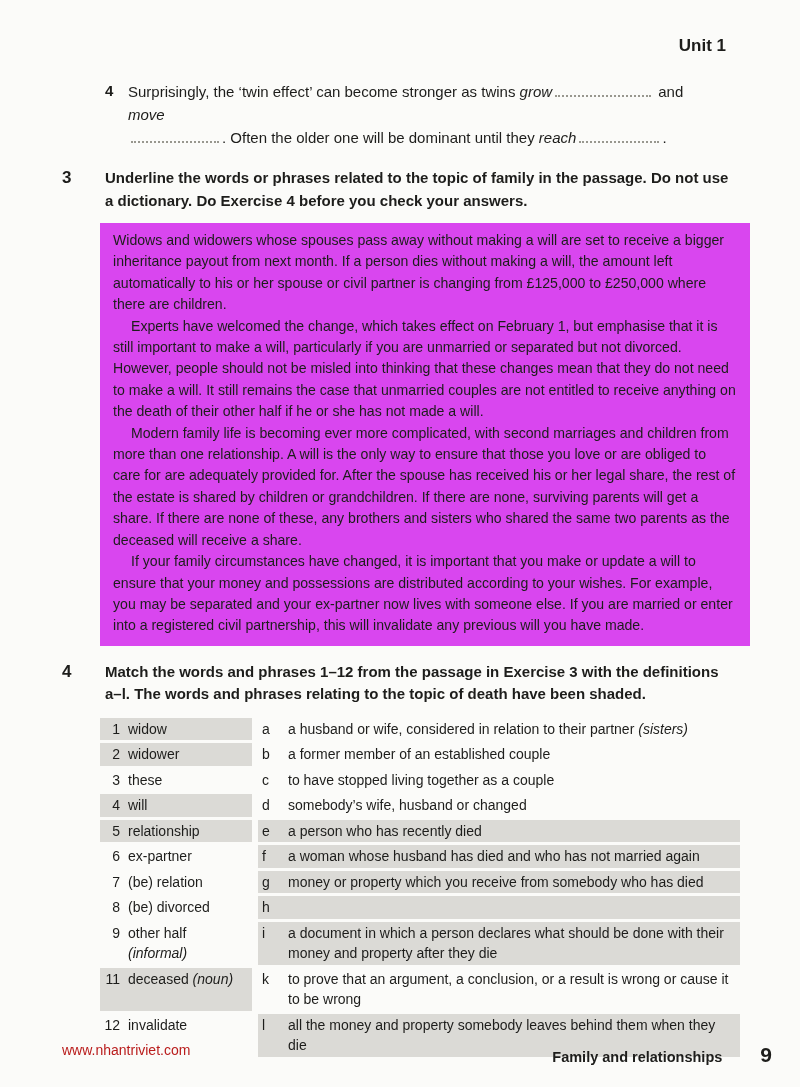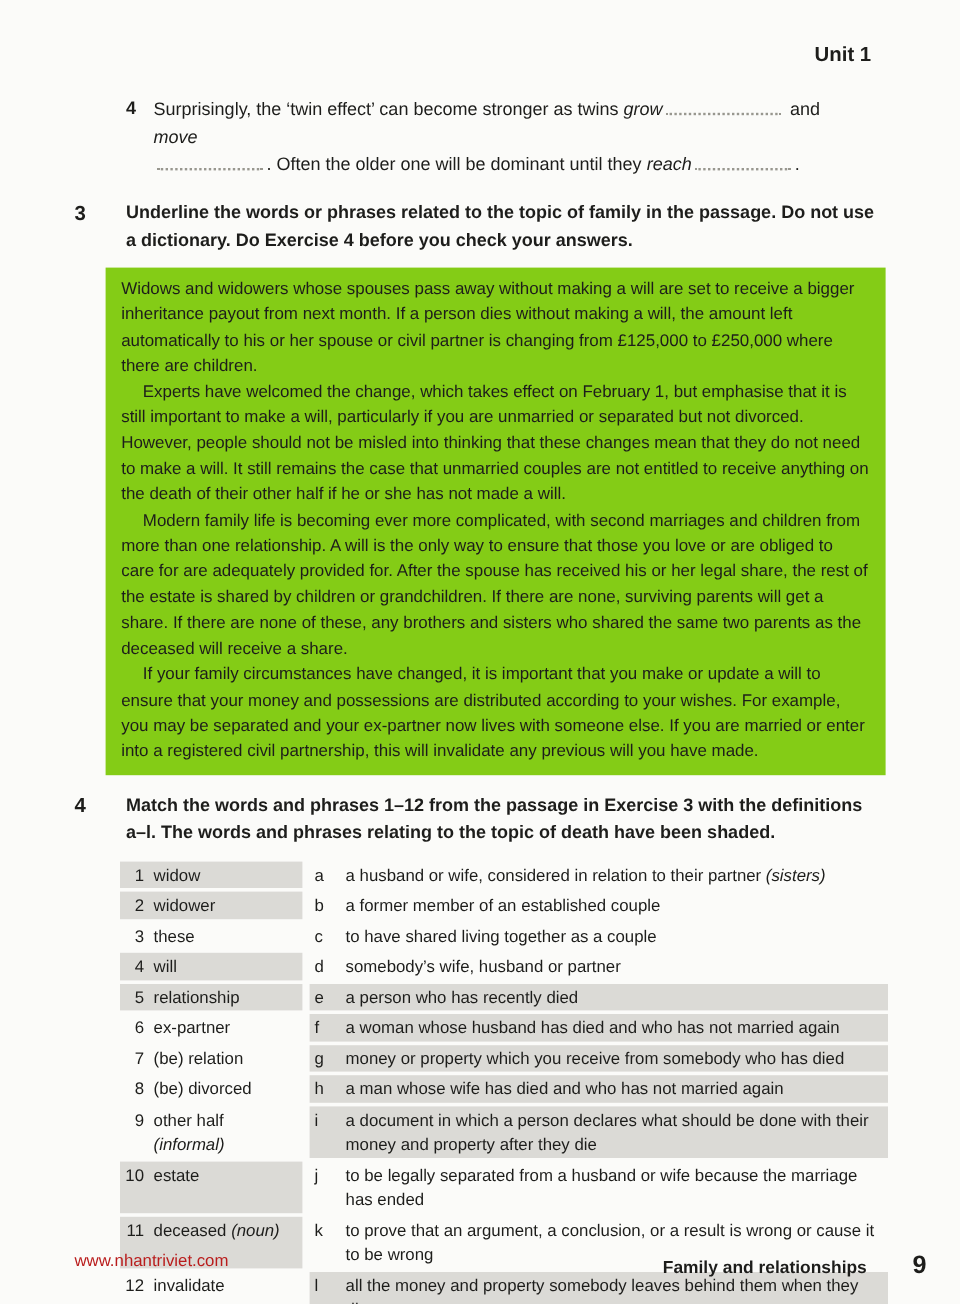--- a/index.html
+++ b/index.html
@@ -16,22 +16,22 @@
 
   .q4row{display:flex;margin-left:43px;}
   .q4num{width:23px;flex:none;font-weight:700;font-size:15px;line-height:22px;}
   .q4text{font-size:15px;line-height:23px;max-width:586px;}
 
   .exheader{display:flex;margin-top:18px;}
   .exnum{width:43px;flex:none;font-size:17px;font-weight:700;line-height:22px;}
   .exinstr{font-weight:700;font-size:15px;line-height:22.5px;max-width:633px;}
 
   .passage{
-    margin:11px 0 0 26px;width:624px;min-height:392px;
-    background:#84cc16;padding:7px 13px 9px 13px;
+    margin:11px 0 0 38px;width:624px;min-height:392px;
+    background:#d946ef;padding:7px 13px 9px 13px;
     font-size:14.1px;line-height:21.4px;
   }
   .passage p{margin:0;text-indent:18px;}
   .passage p:first-child{text-indent:0;}
 
   .ex4h{margin-top:15px;}
 
   .mlist{margin:12px 0 0 38px;width:640px;font-size:14px;}
   .mrow{display:flex;margin-bottom:3px;}
   .tcell{width:152px;flex:none;margin-right:6px;display:flex;line-height:20.5px;padding:1px 0;}
@@ -104,32 +104,32 @@
       </div>
     </div>
 
     <div class="mrow">
       <div class="tcell">
         <span class="tnum">3</span>
         <span class="tterm"><span>these</span><span class="it"></span><span class="tline2 it"></span></span>
       </div>
       <div class="dcell">
         <span class="dletter">c</span>
-        <span class="dtext"><span>to have shared living together as a couple</span><span class="it"></span></span>
+        <span class="dtext"><span>to have stopped living together as a couple</span><span class="it"></span></span>
       </div>
     </div>
 
     <div class="mrow">
       <div class="tcell shaded">
         <span class="tnum">4</span>
         <span class="tterm"><span>will</span><span class="it"></span><span class="tline2 it"></span></span>
       </div>
       <div class="dcell">
         <span class="dletter">d</span>
-        <span class="dtext"><span>somebody’s wife, husband or partner</span><span class="it"></span></span>
+        <span class="dtext"><span>somebody’s wife, husband or changed</span><span class="it"></span></span>
       </div>
     </div>
 
     <div class="mrow">
       <div class="tcell shaded">
         <span class="tnum">5</span>
         <span class="tterm"><span>relationship</span><span class="it"></span><span class="tline2 it"></span></span>
       </div>
       <div class="dcell shaded">
         <span class="dletter">e</span>
@@ -159,45 +159,34 @@
       </div>
     </div>
 
     <div class="mrow">
       <div class="tcell">
         <span class="tnum">8</span>
         <span class="tterm"><span>(be) divorced</span><span class="it"></span><span class="tline2 it"></span></span>
       </div>
       <div class="dcell shaded">
         <span class="dletter">h</span>
-        <span class="dtext"><span>a man whose wife has died and who has not married again</span><span class="it"></span></span>
       </div>
     </div>
 
     <div class="mrow">
       <div class="tcell">
         <span class="tnum">9</span>
         <span class="tterm"><span>other half</span><span class="it"></span><span class="tline2 it">(informal)</span></span>
       </div>
       <div class="dcell shaded">
         <span class="dletter">i</span>
         <span class="dtext"><span>a document in which a person declares what should be done with their money and property after they die</span><span class="it"></span></span>
       </div>
     </div>
 
-    <div class="mrow">
-      <div class="tcell shaded">
-        <span class="tnum">10</span>
-        <span class="tterm"><span>estate</span><span class="it"></span><span class="tline2 it"></span></span>
-      </div>
-      <div class="dcell">
-        <span class="dletter">j</span>
-        <span class="dtext"><span>to be legally separated from a husband or wife because the marriage has ended</span><span class="it"></span></span>
-      </div>
-    </div>
 
     <div class="mrow">
       <div class="tcell shaded">
         <span class="tnum">11</span>
         <span class="tterm"><span>deceased </span><span class="it">(noun)</span><span class="tline2 it"></span></span>
       </div>
       <div class="dcell">
         <span class="dletter">k</span>
         <span class="dtext"><span>to prove that an argument, a conclusion, or a result is wrong or cause it to be wrong</span><span class="it"></span></span>
       </div>

